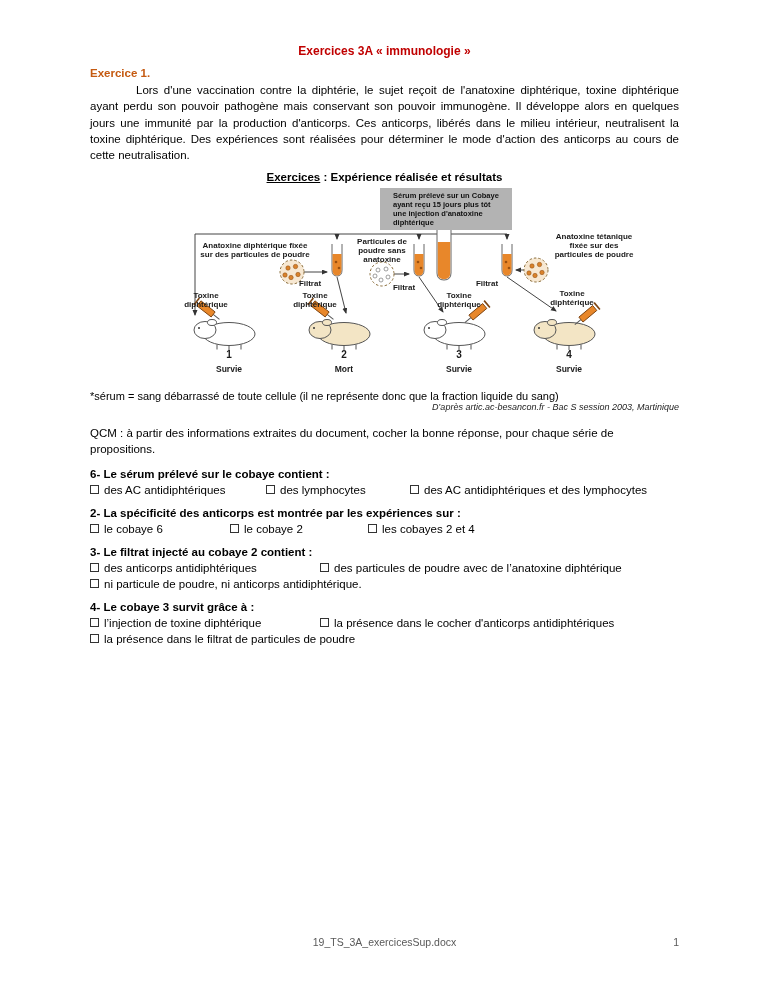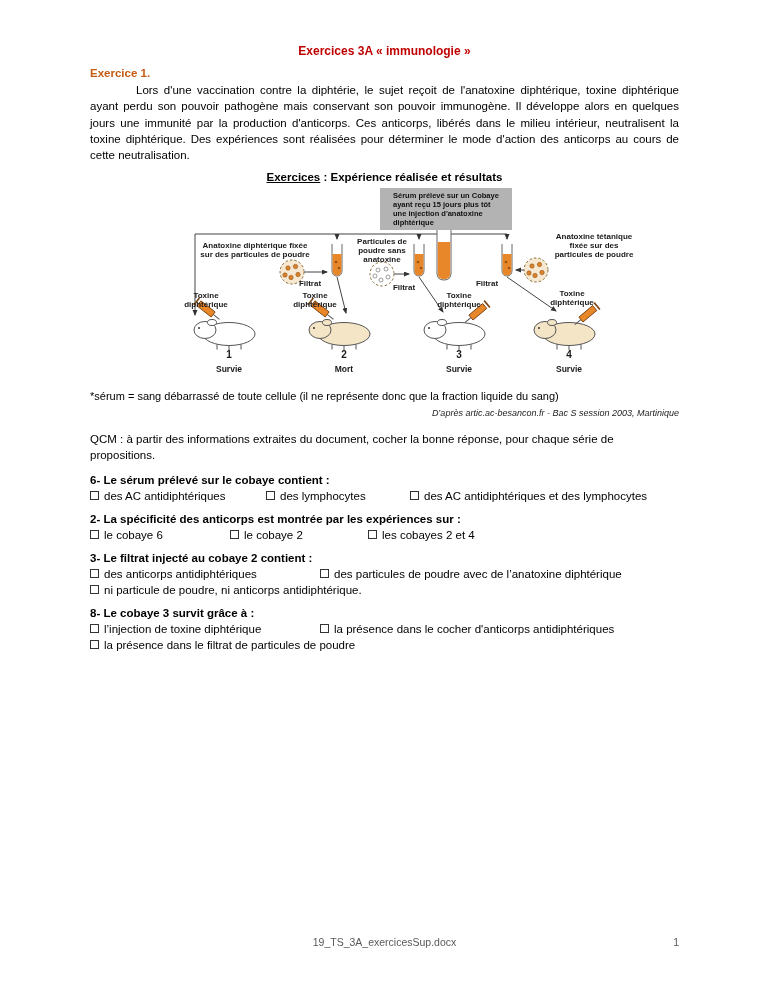--- a/index.html
+++ b/index.html
@@ -11,21 +11,21 @@
   .intro{font-size:11.5px;line-height:1.42;text-align:justify;text-indent:46px;margin-top:3px}
   .doc-heading{text-align:center;font-weight:bold;font-size:11.5px;margin-top:7px}
   .doc-heading .u{text-decoration:underline}
   .diagram{position:relative;width:520px;height:197px;margin:5px 0 0 82px;font-size:8px;font-weight:bold;color:#1a1a1a}
   .diagram svg{position:absolute;left:0;top:0}
   .dlabel{position:absolute;text-align:center;line-height:1.15}
   .serum-box{position:absolute;left:208px;top:0;width:132px;background:#b3b3b3;padding:3px 13px;text-align:left;line-height:1.22;color:#111;font-size:7.5px}
   .num{position:absolute;text-align:center;font-size:10px;font-weight:bold}
   .out{position:absolute;text-align:center;font-size:8.5px;font-weight:bold}
   .footnote{font-size:11px;margin-top:5px}
-  .source{font-size:9px;font-style:italic;text-align:right;margin-top:6px;color:#222}
+  .source{font-size:9px;font-style:italic;text-align:right;margin-top:0;color:#222}
   .qcm-intro{font-weight:normal;font-size:11.5px;margin-top:13px;line-height:1.4}
   .question{margin-top:11px}
   .q-title{font-weight:bold;font-size:11.5px}
   .opt-row{margin-top:4px;font-size:11.5px;display:flex;align-items:baseline}
   .opt{display:inline-flex;align-items:baseline}
   .cb{display:inline-block;width:9px;height:9px;border:1px solid #333;margin-right:5px;flex:none;align-self:center;background:#fff}
   .w176{width:176px}.w144{width:144px}.w140{width:140px}.w138{width:138px}.w230{width:230px}
   .footer{position:absolute;left:90px;right:89px;top:936px;font-size:10.5px;color:#595959;text-align:center}
   .pagenum{position:absolute;right:0;top:0}
 </style>
@@ -203,21 +203,21 @@
     </div>
     <div class="opt-row">
       <label class="opt">
           <span class="cb"></span>
           <span>ni particule de poudre, ni anticorps antidiphtérique.</span>
         </label>
     </div>
   </div>
 
   <div class="question">
-    <div class="q-title">8- Le cobaye 3 survit grâce à :</div>
+    <div class="q-title">4- Le cobaye 3 survit grâce à :</div>
     <div class="opt-row">
       <label class="opt w230">
           <span class="cb"></span>
           <span>l’injection de toxine diphtérique</span>
         </label>
       <label class="opt">
           <span class="cb"></span>
           <span>la présence dans le cocher d'anticorps antidiphtériques</span>
         </label>
     </div>

